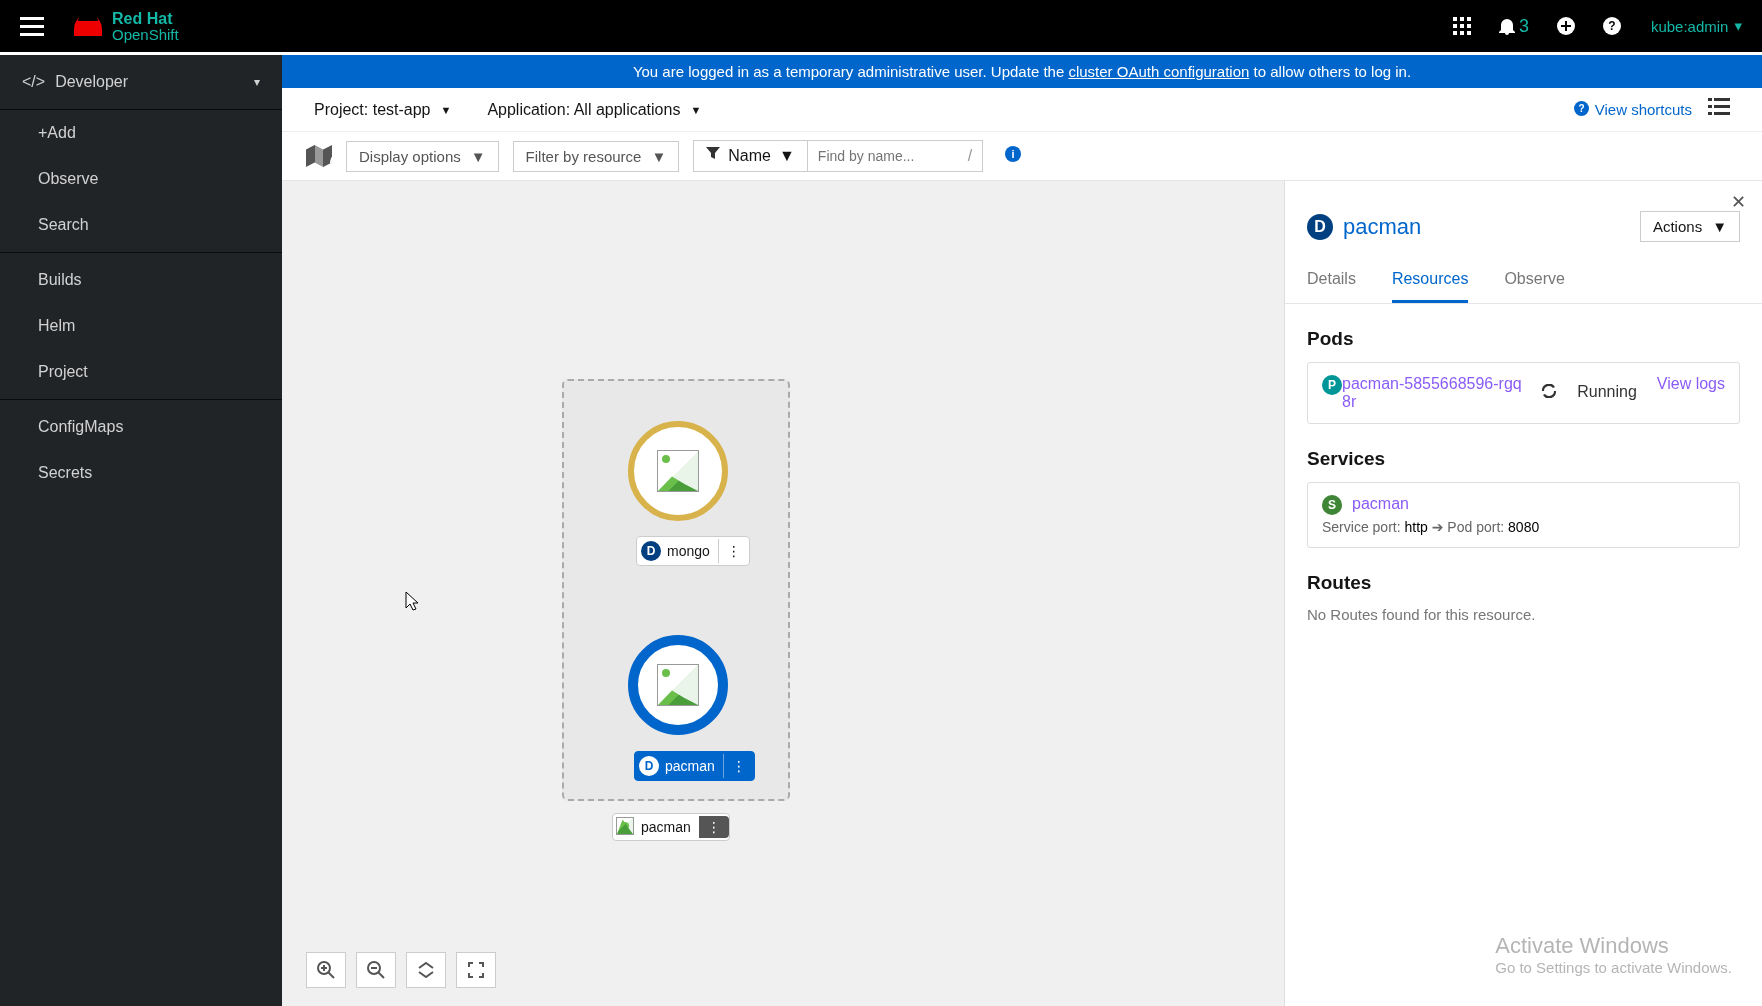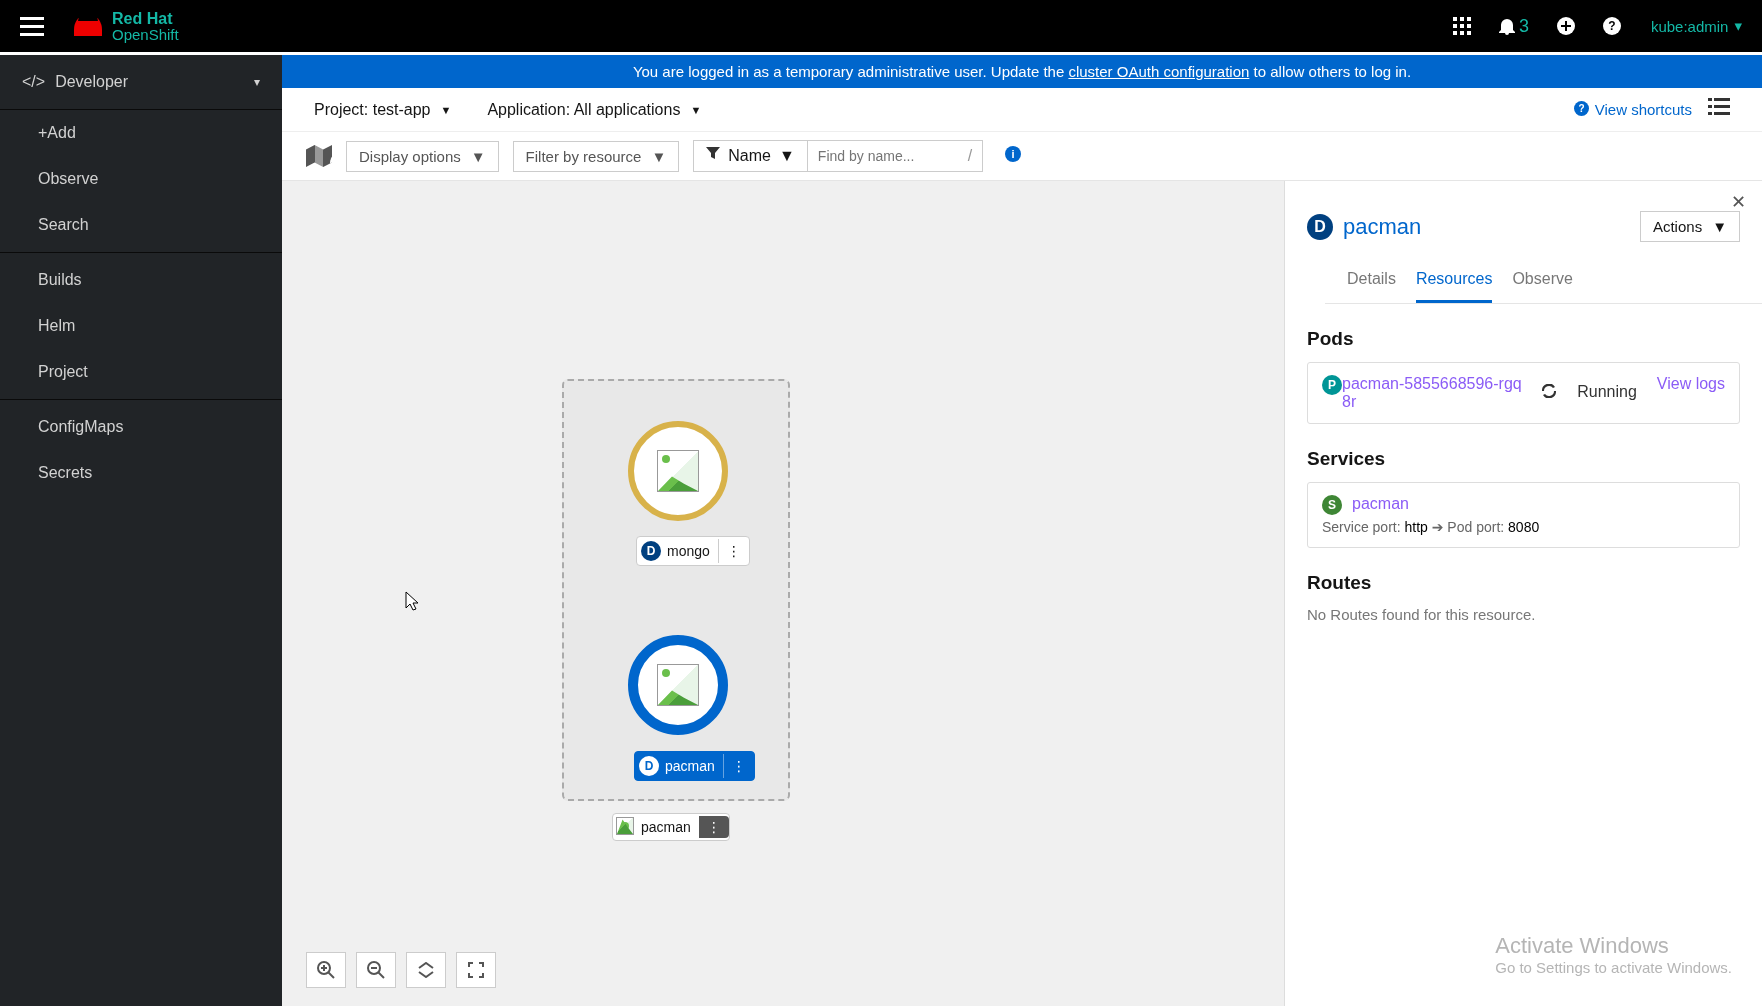--- a/index.html
+++ b/index.html
@@ -80,21 +80,21 @@
 
 .cursor-arrow { position:absolute; left:123px; top:410px; font-size:16px; pointer-events:none; }
 
 
 .panel { width:478px; background:#fff; border-left:1px solid #ddd; position:relative; display:flex; flex-direction:column; }
 .panel .close { position:absolute; top:10px; right:16px; font-size:18px; color:#555; cursor:pointer; }
 .panel-head { padding:30px 22px 10px; display:flex; align-items:center; gap:10px; }
 .panel-head .db { width:26px; height:26px; border-radius:50%; background:#004080; color:#fff; display:flex; align-items:center; justify-content:center; font-weight:700; }
 .panel-head .title { color:#0066cc; font-size:22px; }
 .panel-head .actions { margin-left:auto; border:1px solid #ccc; padding:6px 12px; display:flex; align-items:center; gap:10px; font-size:15px; cursor:pointer; }
-.tabs { display:flex; gap:20px; padding:18px 22px 0; border-bottom:1px solid #e5e5e5;margin-left:40px; }
+.tabs { display:flex; gap:36px; padding:18px 22px 0; border-bottom:1px solid #e5e5e5; }
 .tab { padding-bottom:12px; color:#777; font-size:16px; cursor:pointer; }
 .tab.active { color:#0066cc; border-bottom:3px solid #0066cc; }
 .panel-body { padding:24px 22px; overflow:auto; }
 .sect-title { font-size:19px; font-weight:600; margin-bottom:12px; }
 .card { border:1px solid #ddd; border-radius:3px; padding:12px 14px; margin-bottom:24px; }
 .row { display:flex; align-items:flex-start; gap:10px; }
 .pbadge { width:20px; height:20px; border-radius:50%; background:#009596; color:#fff; font-size:12px; font-weight:700; display:flex; align-items:center; justify-content:center; flex-shrink:0; }
 .sbadge { width:20px; height:20px; border-radius:50%; background:#3e8635; color:#fff; font-size:12px; font-weight:700; display:flex; align-items:center; justify-content:center; flex-shrink:0;}
 .link { color:#8b5cf6; cursor:pointer; }
 .pod-row { display:flex; align-items:flex-start; }

